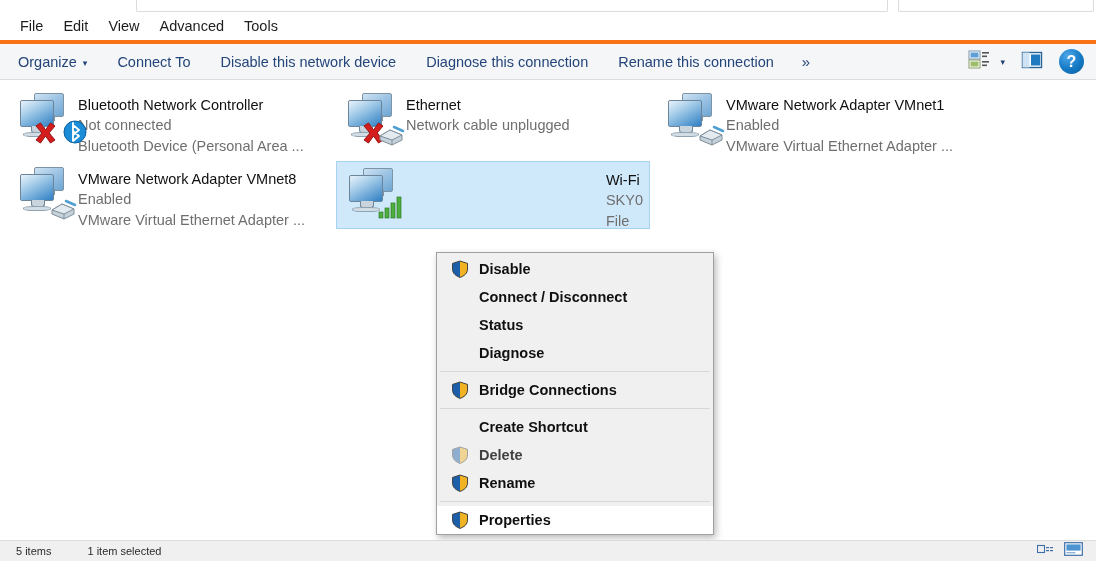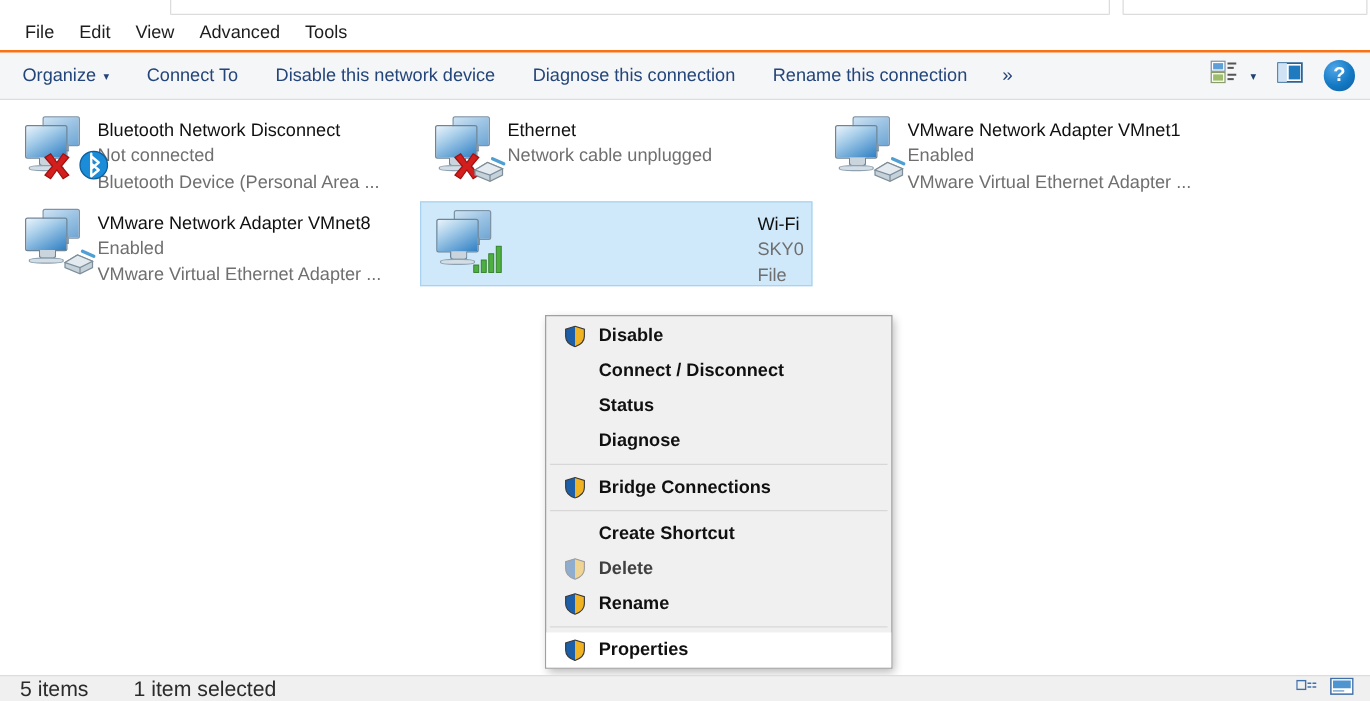--- a/index.html
+++ b/index.html
@@ -29,21 +29,21 @@
     background: #fff; display: flex; align-items: center; padding-left: 10px;
   }
   .menubar .mi {
     font-size: 14.5px; color: #1d1d1d; padding: 3px 10px; cursor: default;
     white-space: nowrap;
   }
 
   
   .cmdbar {
     position: absolute; left: 0; top: 40px; width: 1096px; height: 40px;
-    background: #f5f6f7; border-top: 2px solid #f97316; border-bottom: 1px solid #dcdfe2;
+    background: #f5f6f7; border-top: 4px solid #f97316; border-bottom: 1px solid #dcdfe2;
     display: flex; align-items: center;
   }
   .cmd {
     font-size: 14.5px; color: #24457a; padding: 6px 12px; margin-left: 6px;
     white-space: nowrap; cursor: default; border-radius: 2px;
   }
   .cmd .caret {
     display: inline-block; margin-left: 6px; font-size: 9px; color: #24457a;
     vertical-align: middle;
   }
@@ -130,21 +130,21 @@
   .ctx-shield { position: absolute; left: 14px; top: 50%; margin-top: -9px; width: 18px; height: 18px; }
   .ctx-shield.dim { opacity: .45; }
 
   
   .statusbar {
     position: absolute; left: 0; bottom: 0; width: 1096px; height: 21px;
     background: #f0f0f0; border-top: 1px solid #dcdcdc;
     display: flex; align-items: center; overflow: hidden;
   }
   .sb-text {
-    font-size: 17px; color: #2b2b2b; padding-left: 16px; white-space: nowrap;
+    font-size: 11px; color: #2b2b2b; padding-left: 16px; white-space: nowrap;
     line-height: 21px;
   }
   .sb-text.second { padding-left: 36px; }
   .sb-spacer { flex: 1 1 auto; }
   .sb-btn {
     width: 26px; height: 19px; display: flex; align-items: center; justify-content: center;
     cursor: default; margin-right: 2px;
   }
 
   
@@ -228,21 +228,21 @@
           </svg>
         </span>
         <span class="badge badge-bt">
           <svg width="26" height="26" viewBox="0 0 26 26">
             <circle cx="13" cy="13" r="11" fill="#1a8cd8" stroke="#0c5f9c" stroke-width="1"></circle>
             <path d="M11 6 L17 11 L11 16 L11 4 L11 22 L17 17 L11 12" fill="none" stroke="#fff" stroke-width="1.9" stroke-linejoin="round"></path>
           </svg>
         </span>
       </div>
       <div class="ad-text">
-        <div class="ad-name">Bluetooth Network Disconnect</div>
+        <div class="ad-name">Bluetooth Network Controller</div>
         <div class="ad-status">Not connected</div>
         <div class="ad-device">Bluetooth Device (Personal Area ...</div>
       </div>
     </div>
 
     <div class="adapter" style="left:336px; top:6px;">
       <div class="ad-icon">
         <div class="mon-back"></div>
           <div class="mon-front"></div>
           <div class="mon-base"></div>

